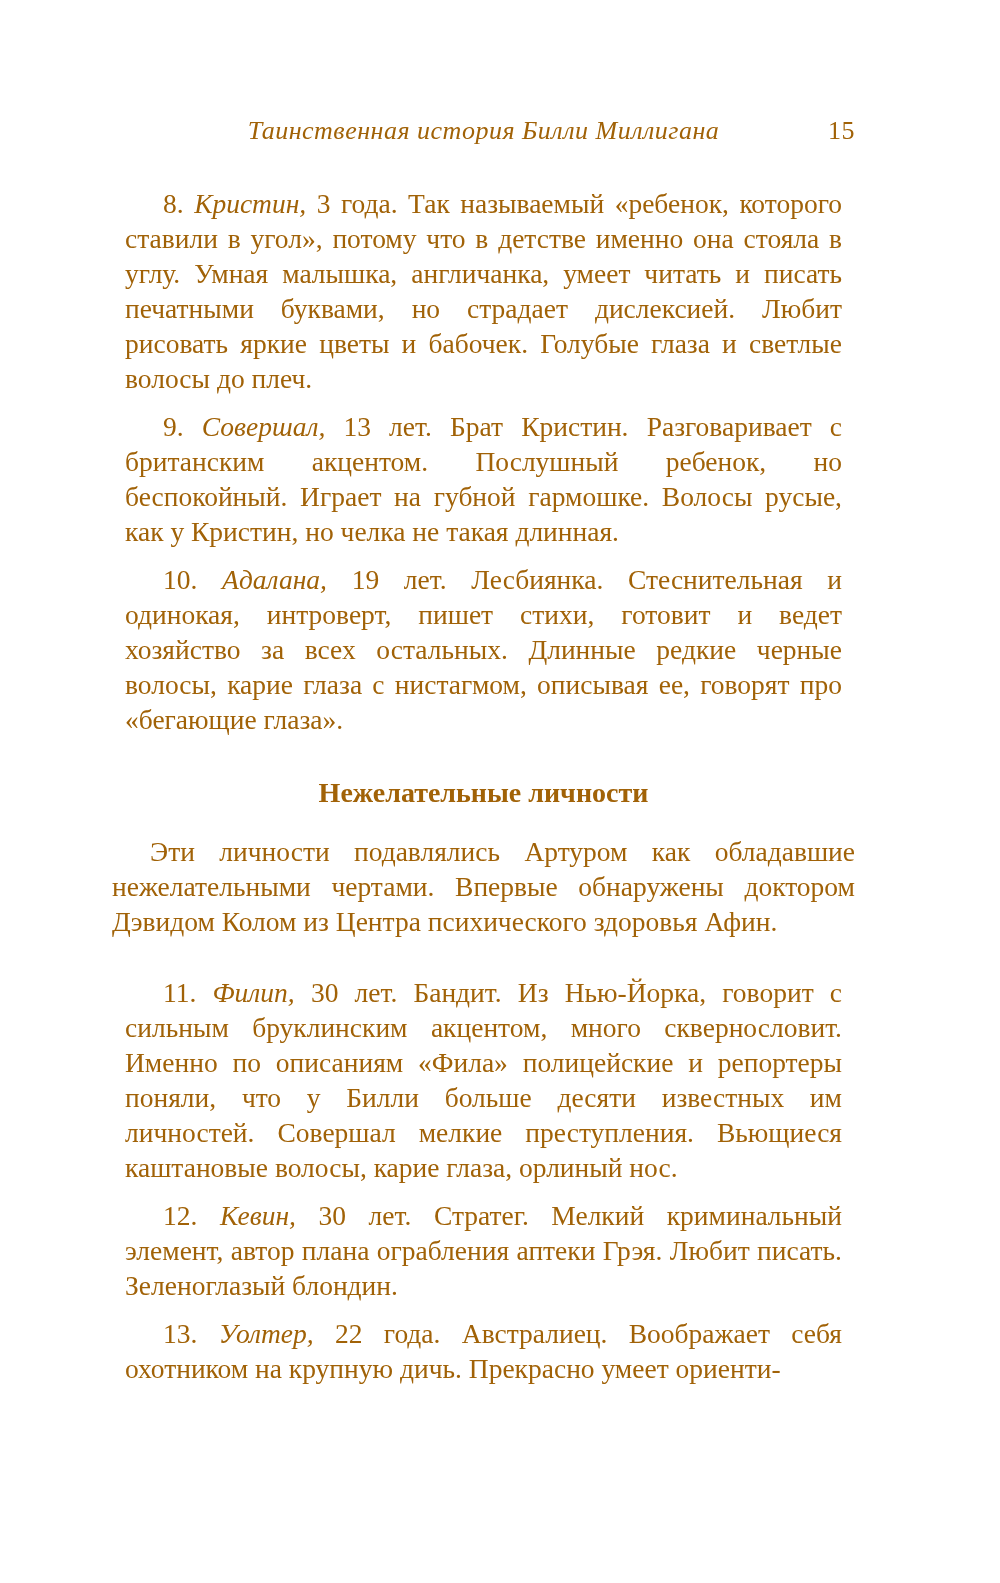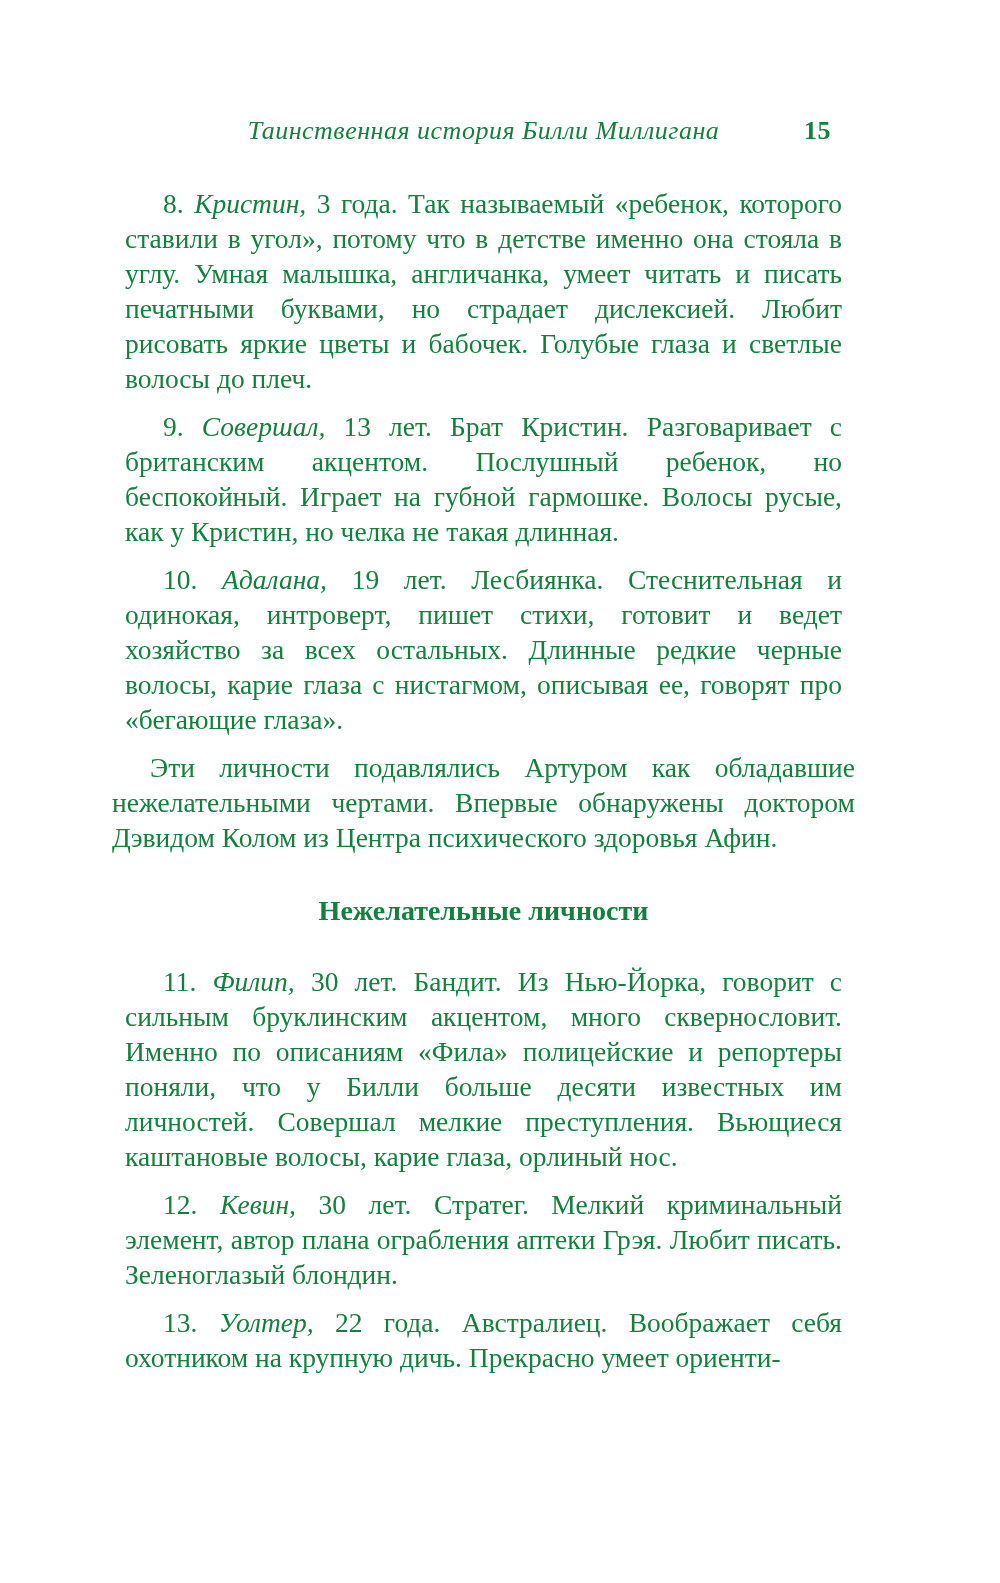--- a/index.html
+++ b/index.html
@@ -5,43 +5,43 @@
   html, body {
     margin: 0;
     padding: 0;
     background: #ffffff;
   }
   .page {
     position: relative;
     width: 1000px;
     height: 1583px;
     background: #ffffff;
-    color: #15803d;
+    color: #a16207;
     font-family: "Liberation Serif", "DejaVu Serif", serif;
     overflow: hidden;
     box-sizing: border-box;
   }
   .running-header {
     position: relative;
     margin: 116px 145px 0 112px;
     text-align: center;
     font-size: 26px;
     line-height: 30px;
     white-space: nowrap;
   }
   .running-header .header-title {
     font-style: italic;
     letter-spacing: 0.5px;
   }
   .running-header .page-number {
     position: absolute;
-    right: 24px;
+    right: 0;
     top: 0;
     font-style: normal;
-    font-weight: bold;
+    font-weight: normal;
     letter-spacing: 0.5px;
     margin-left: 44px;
   }
   .content {
     margin: 40px 145px 0 112px;
     font-size: 27.5px;
     line-height: 35px;
     text-align: justify;
   }
   .para {
@@ -94,23 +94,23 @@
       <span class="pname">Совершал,</span>
       <span class="ptext">13 лет. Брат Кристин. Разговаривает с британским акцентом. Послушный ребенок, но беспокойный. Играет на губной гармошке. Волосы русые, как у Кристин, но челка не такая длинная.</span>
     </p>
 
     <p class="para">
       <span class="num">10.</span>
       <span class="pname">Адалана,</span>
       <span class="ptext">19 лет. Лесбиянка. Стеснительная и одинокая, интроверт, пишет стихи, готовит и ведет хозяйство за всех остальных. Длинные редкие черные волосы, карие глаза с нистагмом, описывая ее, говорят про «бегающие глаза».</span>
     </p>
 
+    <p class="para section-heading">Нежелательные личности</p>
+
     <p class="para intro">Эти личности подавлялись Артуром как обладавшие нежелательными чертами. Впервые обнаружены доктором Дэвидом Колом из Центра психического здоровья Афин.</p>
-
-    <p class="para section-heading">Нежелательные личности</p>
 
     <p class="para gap-before">
       <span class="num">11.</span>
       <span class="pname">Филип,</span>
       <span class="ptext">30 лет. Бандит. Из Нью-Йорка, говорит с сильным бруклинским акцентом, много сквернословит. Именно по описаниям «Фила» полицейские и репортеры поняли, что у Билли больше десяти известных им личностей. Совершал мелкие преступления. Вьющиеся каштановые волосы, карие глаза, орлиный нос.</span>
     </p>
 
     <p class="para">
       <span class="num">12.</span>
       <span class="pname">Кевин,</span>

